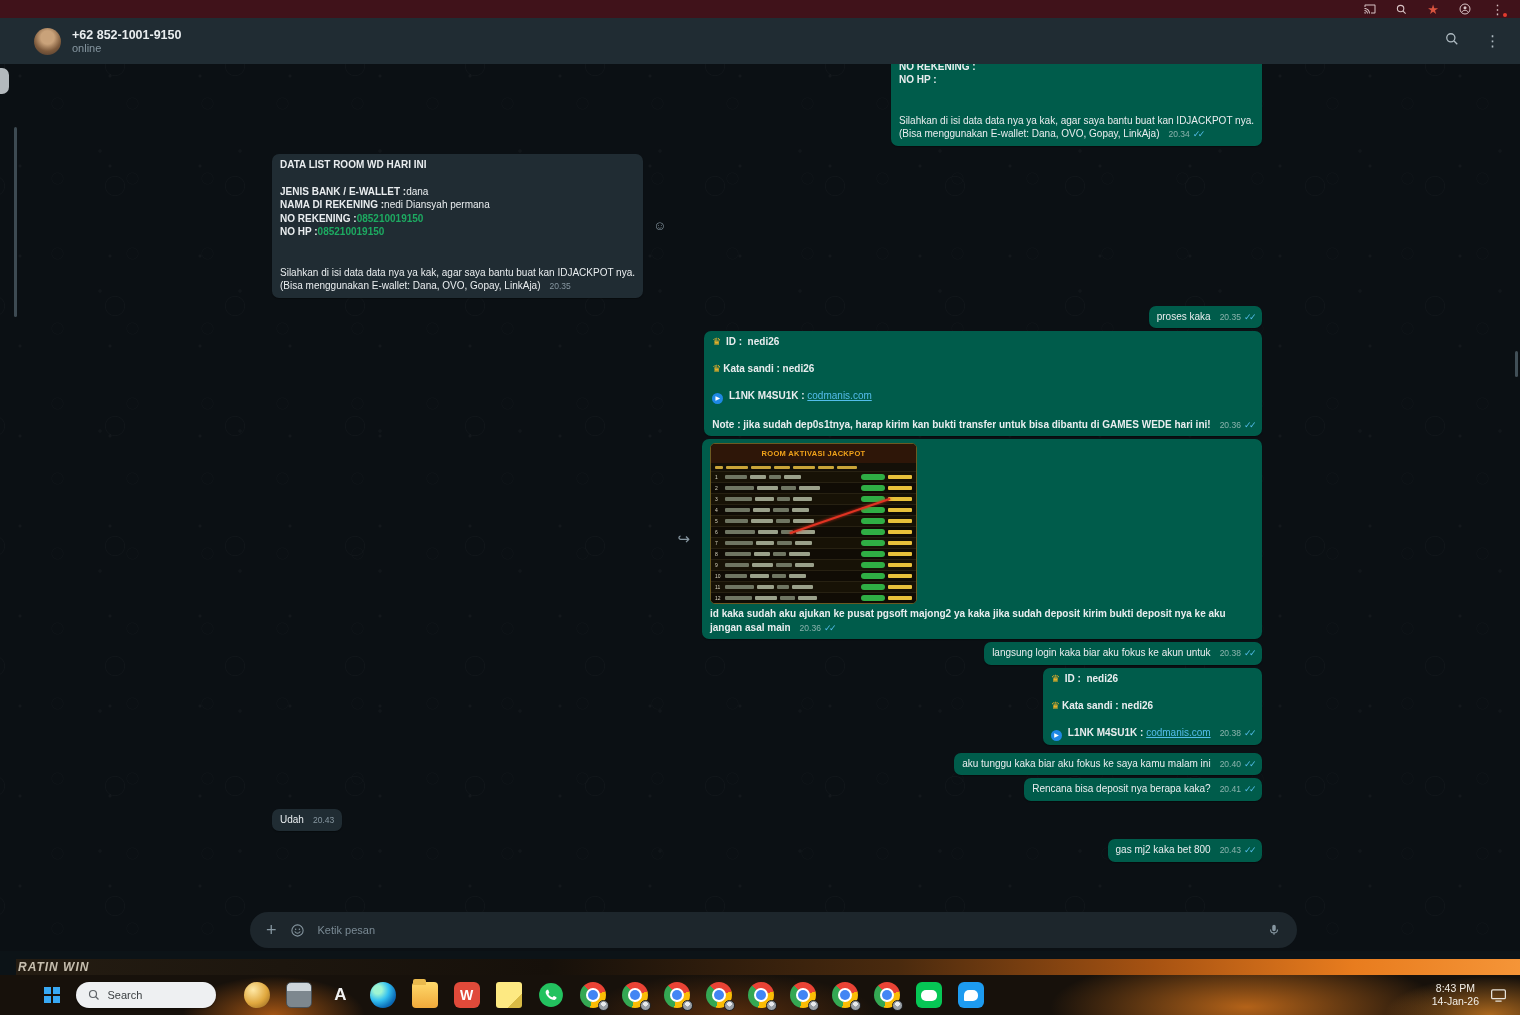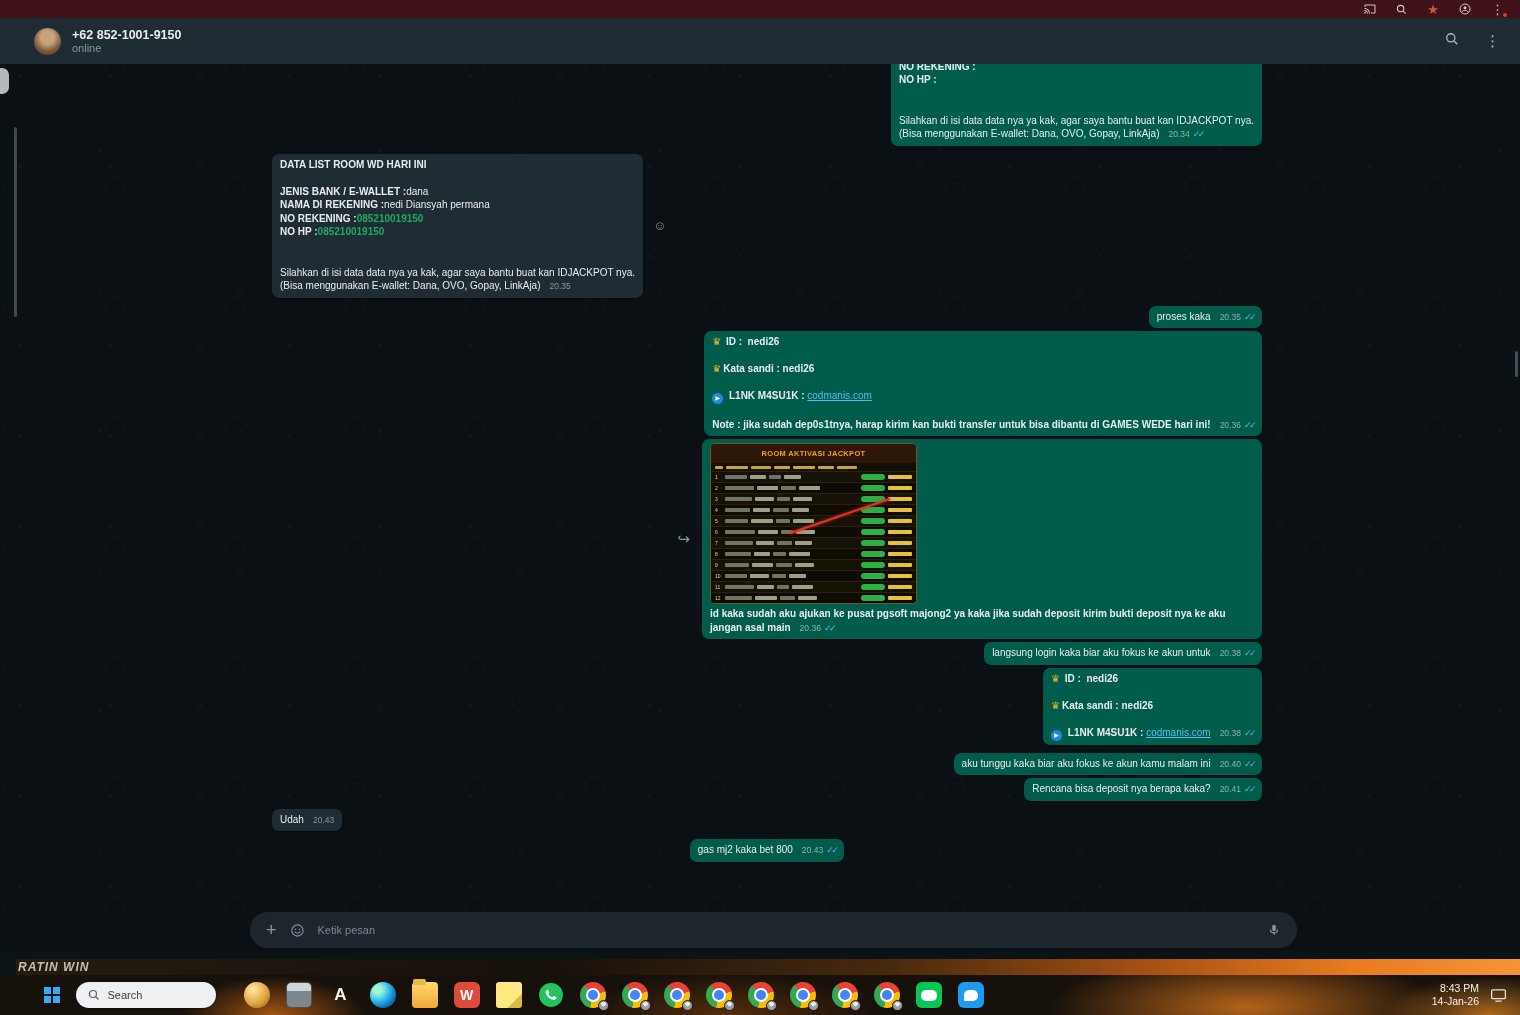--- a/index.html
+++ b/index.html
@@ -104,21 +104,21 @@
 .whatsapp-app{border-radius:50%}
 .chrome-profile{border-radius:50%;background:conic-gradient(from -45deg,#ea4335 0 33%,#fbbc05 33% 66%,#34a853 66% 100%)}
 .chrome-profile::before{content:"";position:absolute;inset:6px;background:#fff;border-radius:50%}
 .chrome-profile::after{content:"";position:absolute;inset:8px;background:#4285f4;border-radius:50%}
 .badge{position:absolute;right:-3px;bottom:-3px;width:11px;height:11px;border-radius:50%;background:radial-gradient(circle at 50% 36%,#e8eaed 0 30%,#9aa0a6 32% 100%);border:1px solid #202124;z-index:2}
 .line-app{background:#06c755;border-radius:6px}
 .line-app::before{content:"";width:16px;height:11px;background:#fff;border-radius:5px;display:block}
 .blue-chat-app{background:#1d9bf0;border-radius:6px}
 .blue-chat-app::before{content:"";width:14px;height:11px;background:#fff;border-radius:5px 5px 5px 1px;display:block}
 .tray{margin-left:auto;display:flex;align-items:center;gap:12px;padding-right:14px}
-.clock{text-align:right;color:#f2efe9;font-size:10.5px;line-height:13px;cursor:pointer}
+.clock{text-align:center;color:#f2efe9;font-size:10.5px;line-height:13px;cursor:pointer}
 .tray-icon{display:flex;align-items:center;cursor:pointer}
 </style>
 </head>
 <body>
 
 <div class="screen">
 
   <div class="browser-bar">
     <span class="bicon">
       <svg width="12" height="12" viewBox="0 0 24 24">
@@ -356,39 +356,39 @@
               <div class="line">&nbsp;</div>
               <div class="line"><span class="ic crown">♛</span><span class="seg bold">Kata sandi : nedi26</span></div>
               <div class="line">&nbsp;</div>
               <div class="line"><span class="ic play">▶</span><span class="seg bold"> L1NK M4SU1K : </span><span class="seg link">codmanis.com</span><span class="meta"><span class="time">20.38</span><span class="ticks">✓✓</span></span></div>
             </div>
           </div>
         </div>
         <div class="mrow out" style="margin-top: 8px;">
           <div class="bubble">
             <div class="btext">
-              <div class="line"><span class="seg ">aku tunggu kaka biar aku fokus ke akun kamu malam ini</span><span class="meta"><span class="time">20.40</span><span class="ticks">✓✓</span></span></div>
+              <div class="line"><span class="seg ">aku tunggu kaka biar aku fokus ke saya kamu malam ini</span><span class="meta"><span class="time">20.40</span><span class="ticks">✓✓</span></span></div>
             </div>
           </div>
         </div>
         <div class="mrow out" style="margin-top: 3px;">
           <div class="bubble">
             <div class="btext">
               <div class="line"><span class="seg ">Rencana bisa deposit nya berapa kaka?</span><span class="meta"><span class="time">20.41</span><span class="ticks">✓✓</span></span></div>
             </div>
           </div>
         </div>
         <div class="mrow in" style="margin-top: 8px;">
           <div class="bubble">
             <div class="btext">
               <div class="line"><span class="seg ">Udah</span><span class="meta"><span class="time">20.43</span></span></div>
             </div>
           </div>
         </div>
-        <div class="mrow out" style="margin-top: 8px; justify-content: center;">
+        <div class="mrow out" style="margin-top: 8px;">
           <div class="bubble">
             <div class="btext">
               <div class="line"><span class="seg ">gas mj2 kaka bet 800</span><span class="meta"><span class="time">20.43</span><span class="ticks">✓✓</span></span></div>
             </div>
           </div>
         </div>
       </div>
     <div class="composer">
       <span class="plus">+</span>
       <span class="sticker">

